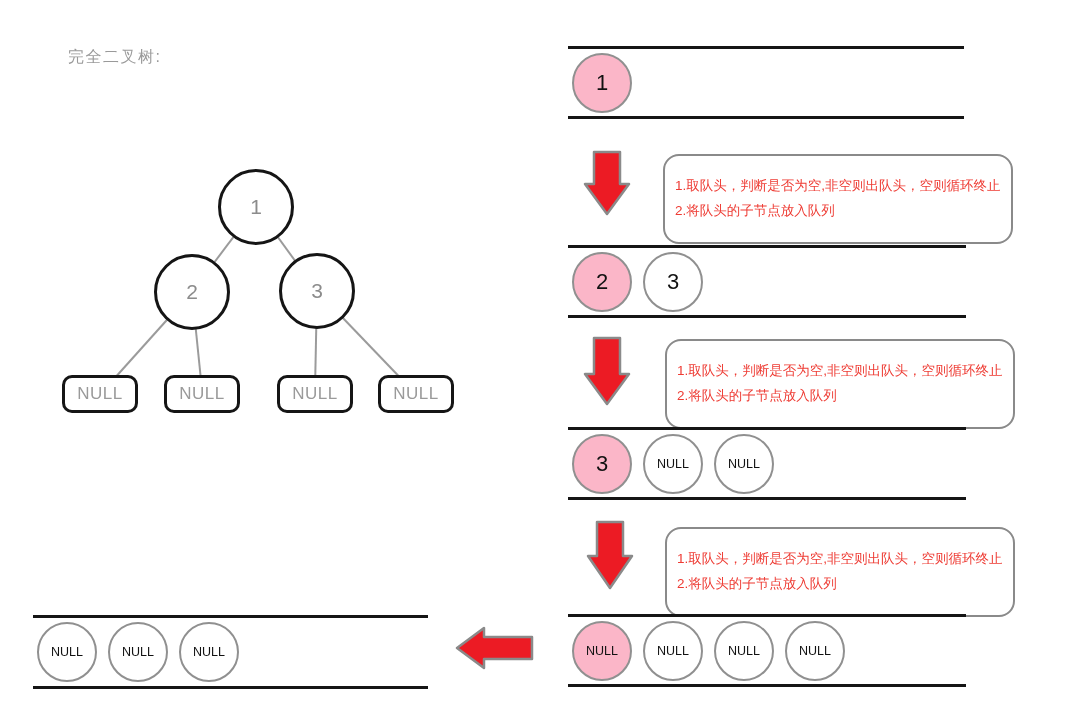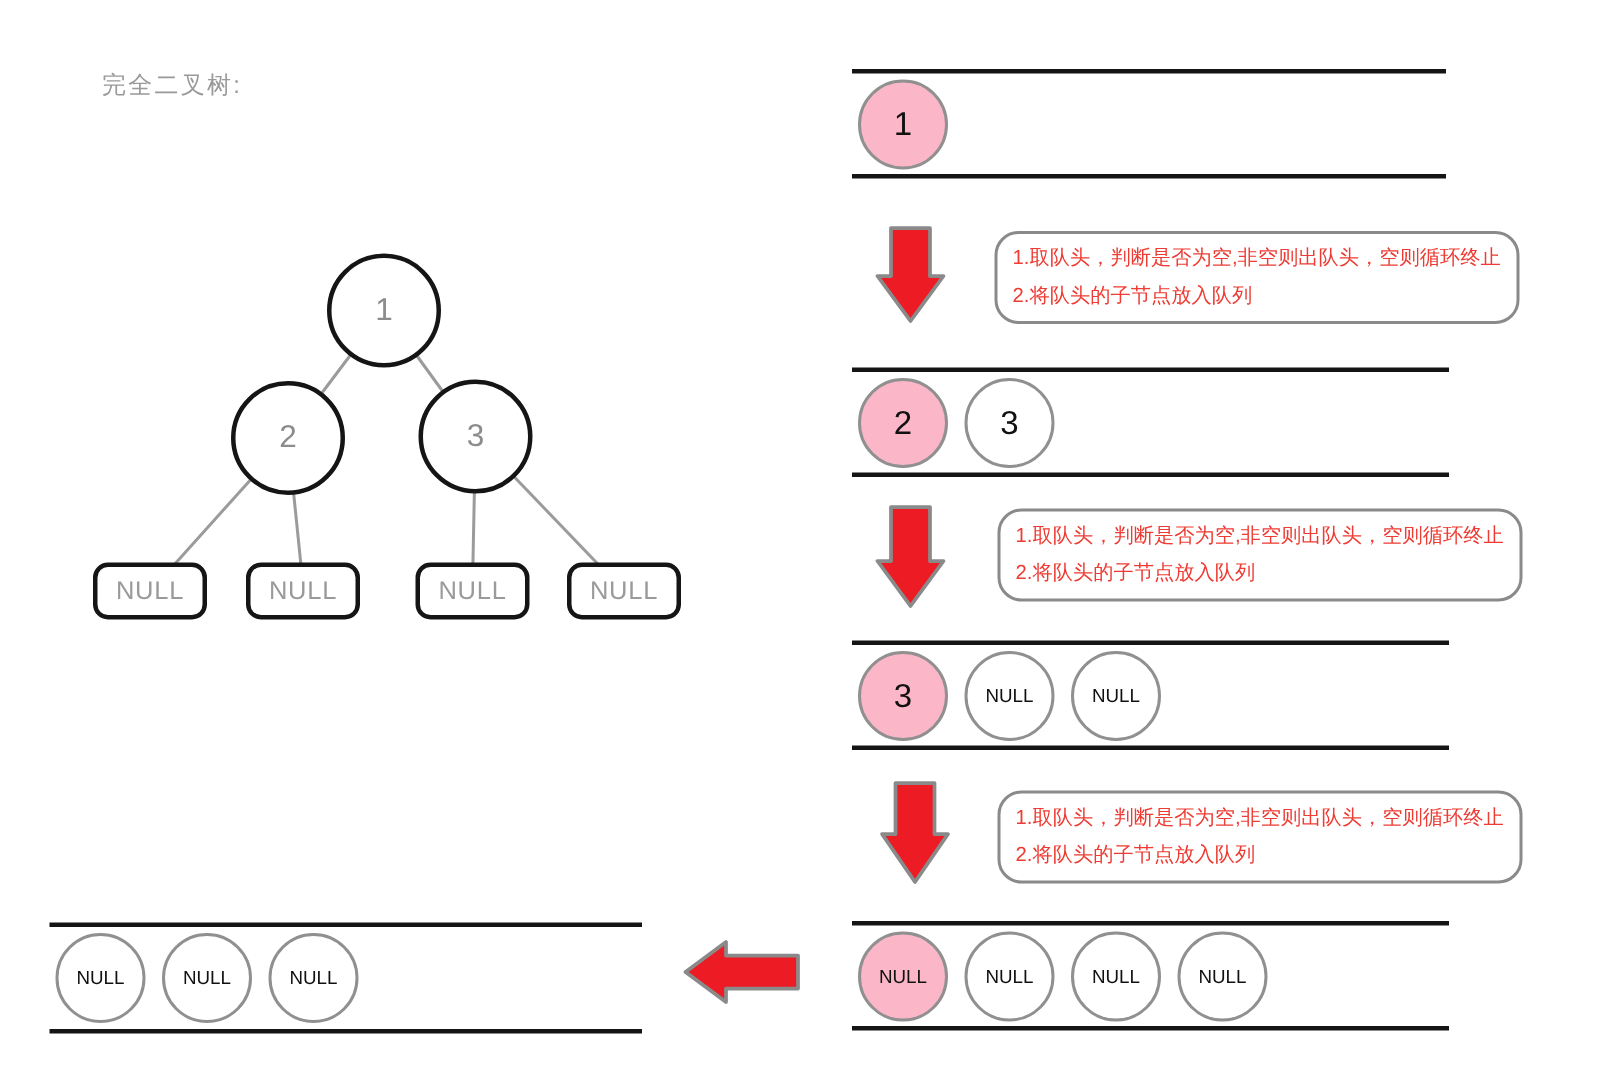--- a/index.html
+++ b/index.html
@@ -36,21 +36,21 @@
     border:2.5px solid #909090; border-radius:50%; background:#fff;
     display:flex; align-items:center; justify-content:center;
     font-size:22px; color:#111;
   }
   .qc.null { font-size:12.5px; }
 
   
   .bubble {
     position:absolute; box-sizing:border-box; background:#fff;
     border:2px solid #8a8a8a; border-radius:16px;
-    color:#EE3B33; font-size:13.5px; line-height:1.85; padding:4px 10px;
+    color:#EE3B33; font-size:13.5px; line-height:1.85; padding:18px 10px;
     white-space:nowrap;
   }
   .gbubble {
     position:absolute; box-sizing:border-box; background:#fff;
     border:2.5px solid #2DB84B; border-radius:10px;
     color:#EE3B33; font-size:13.5px; padding:3px 9px; white-space:nowrap;
   }
 </style>
 </head>
 <body>

